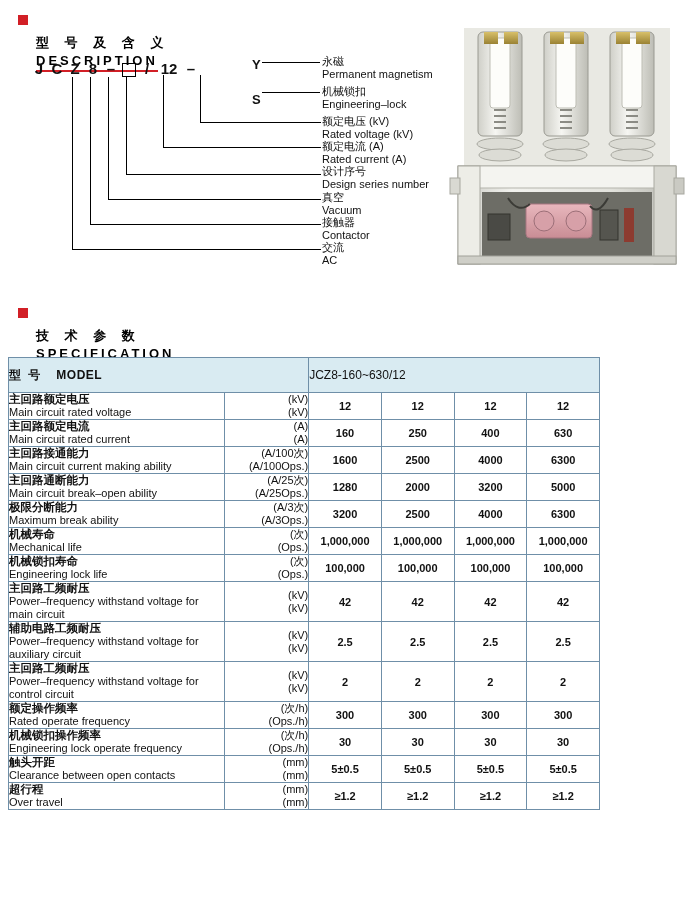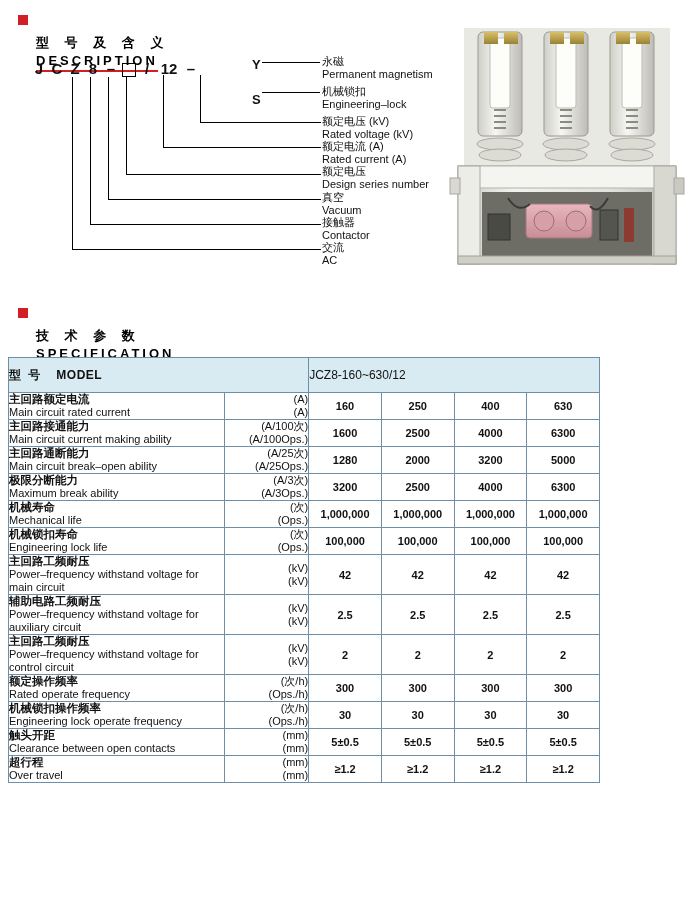--- a/index.html
+++ b/index.html
@@ -199,21 +199,21 @@
   </div>
 
   <div class="leader" style="left:133px; top:20px; width:157px; height:72px;"></div>
   <div class="note" style="left:292px; top:85px;">
     <div>额定电流 (A)</div>
     <div>Rated current (A)</div>
   </div>
 
   <div class="leader" style="left:96px; top:22px; width:194px; height:97px;"></div>
   <div class="note" style="left:292px; top:110px;">
-    <div>额定电压</div>
+    <div>设计序号</div>
     <div>Design series number</div>
   </div>
 
   <div class="leader" style="left:78px; top:22px; width:212px; height:122px;"></div>
   <div class="note" style="left:292px; top:136px;">
     <div>真空</div>
     <div>Vacuum</div>
   </div>
 
   <div class="leader" style="left:60px; top:22px; width:230px; height:147px;"></div>
@@ -332,20 +332,34 @@
   <thead>
     <tr>
       <td colspan="2" class="th-model">
         <span>型 号</span><span class="en">MODEL</span>
       </td>
       <td colspan="4" class="th-range">JCZ8-160~630/12</td>
     </tr>
   </thead>
   <tbody>
 
+    <tr>
+      <td class="row-label">
+        <div class="cn">主回路额定电压</div>
+        <div class="en">Main circuit rated voltage</div>
+      </td>
+      <td class="row-unit">
+        <div>(kV)</div>
+        <div>(kV)</div>
+      </td>
+      <td class="val">12</td>
+      <td class="val">12</td>
+      <td class="val">12</td>
+      <td class="val">12</td>
+    </tr>
 
     <tr>
       <td class="row-label">
         <div class="cn">主回路额定电流</div>
         <div class="en">Main circuit rated current</div>
       </td>
       <td class="row-unit">
         <div>(A)</div>
         <div>(A)</div>
       </td>

